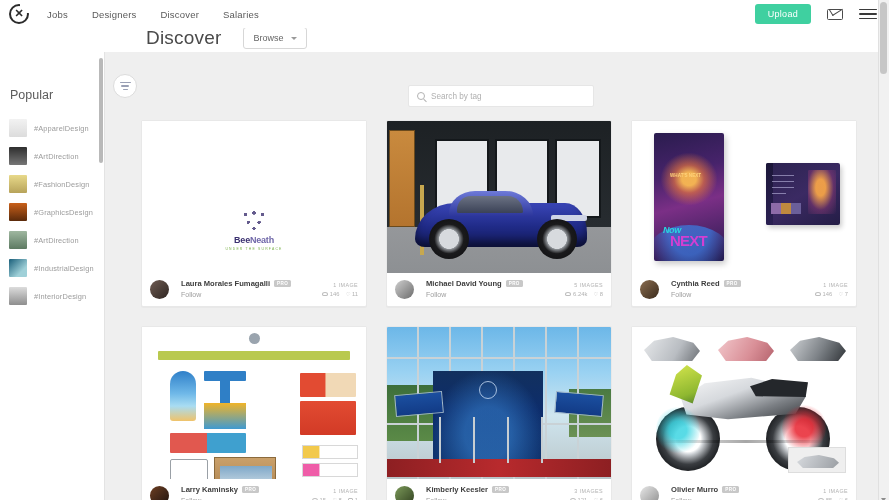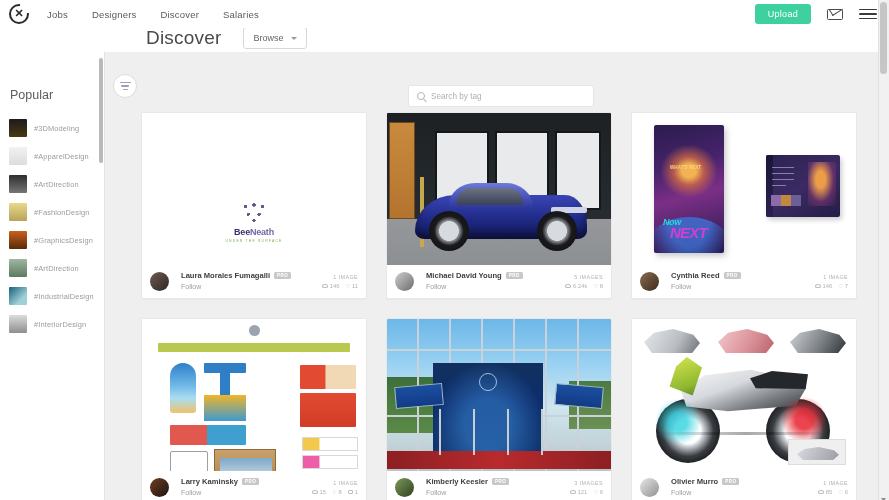--- a/index.html
+++ b/index.html
@@ -81,21 +81,21 @@
 
   .sidebar-divider{ position:absolute; left:104px; top:0; width:1px; height:448px; background:#e3e3e3;}
   .side-scroll{ position:absolute; left:99px; top:6px; width:4px; height:105px; background:#b9b9b9; border-radius:2px;}
 
   .content{
     position:absolute; left:105px; top:0; width:784px; height:448px; background:#efefef;
     overflow:hidden;
   }
 
   
-  .toolbar{ position:relative; height:60px; }
+  .toolbar{ position:relative; height:68px; }
   .filter-btn{
     position:absolute; left:8px; top:22px; width:24px;height:24px;border-radius:50%;
     border:1px solid #dcdcdc; background:#fff; display:flex;align-items:center;justify-content:center;cursor:pointer;
   }
   .filter-glyph{ width:11px; display:flex;flex-direction:column;gap:2px;}
   .filter-glyph i{display:block;height:1.2px;background:#9aa0b5;border-radius:1px;}
   .filter-glyph i:nth-child(1){width:11px;}
   .filter-glyph i:nth-child(2){width:8px;margin-left:1.5px;}
   .filter-glyph i:nth-child(3){width:5px;margin-left:3px;}
 
@@ -193,21 +193,21 @@
   .dvd-front::before{
     content:""; position:absolute; left:10%; top:16%; width:80%; height:40%;
     background:radial-gradient(ellipse at 50% 50%, rgba(255,190,80,.92) 0 18%, rgba(235,120,60,.65) 38%, rgba(120,50,110,0) 72%);
   }
   .dvd-front::after{
     content:""; position:absolute; left:-10%; bottom:-18%; width:120%; height:46%;
     background:radial-gradient(ellipse at 50% 0%, rgba(60,120,220,.75) 0 36%, rgba(25,30,90,.2) 70%);
     border-radius:50%;
   }
   .dvd-now{ position:absolute; left:9px; bottom:26px; font-size:9px; font-weight:bold; color:#28d7e0; font-style:italic; z-index:3; letter-spacing:-.4px;}
-  .dvd-next{ position:absolute; left:16px; bottom:12px; font-size:15px; font-weight:bold; color:#d23fd2; font-style:italic; z-index:3; letter-spacing:-.8px;}
+  .dvd-next{ position:absolute; left:16px; bottom:12px; font-size:15px; font-weight:bold; color:#d23fd2; z-index:3; letter-spacing:-.8px;}
   .dvd-ttl{ position:absolute; left:16px; top:40px; font-size:4.6px; font-weight:bold; color:#ffd27a; z-index:3;}
   .dvd-back{
     position:absolute; right:16px; top:42px; width:74px; height:62px; border-radius:2px;
     background:linear-gradient(150deg,#2c2350 0%, #3b2a63 50%, #241d46 100%);
     box-shadow:2px 3px 5px rgba(0,0,0,.2); overflow:hidden;
   }
   .dvd-back .bpanel{ position:absolute; right:4px; top:7px; width:28px; height:44px;
     background:radial-gradient(ellipse at 45% 40%, rgba(255,170,70,.9) 0 22%, rgba(150,60,120,.45) 60%, rgba(40,30,80,.1) 100%);
     border-radius:1px;}
   .dvd-back .bline{ position:absolute; left:6px; width:22px; height:1.4px; background:rgba(190,185,225,.6);}
@@ -335,24 +335,20 @@
       <span class="caret"></span>
     </div>
   </div>
 
   <div class="body-wrap">
 
     <div class="sidebar">
       <h3>Popular</h3>
       <div id="tag-list">
           <div class="tag-item">
-            <span class="tag-thumb t0"></span>
-            <span class="tag-label">#3DModeling</span>
-          </div>
-          <div class="tag-item">
             <span class="tag-thumb t2"></span>
             <span class="tag-label">#ApparelDesign</span>
           </div>
           <div class="tag-item">
             <span class="tag-thumb t3"></span>
             <span class="tag-label">#ArtDirection</span>
           </div>
           <div class="tag-item">
             <span class="tag-thumb t5"></span>
             <span class="tag-label">#FashionDesign</span>

